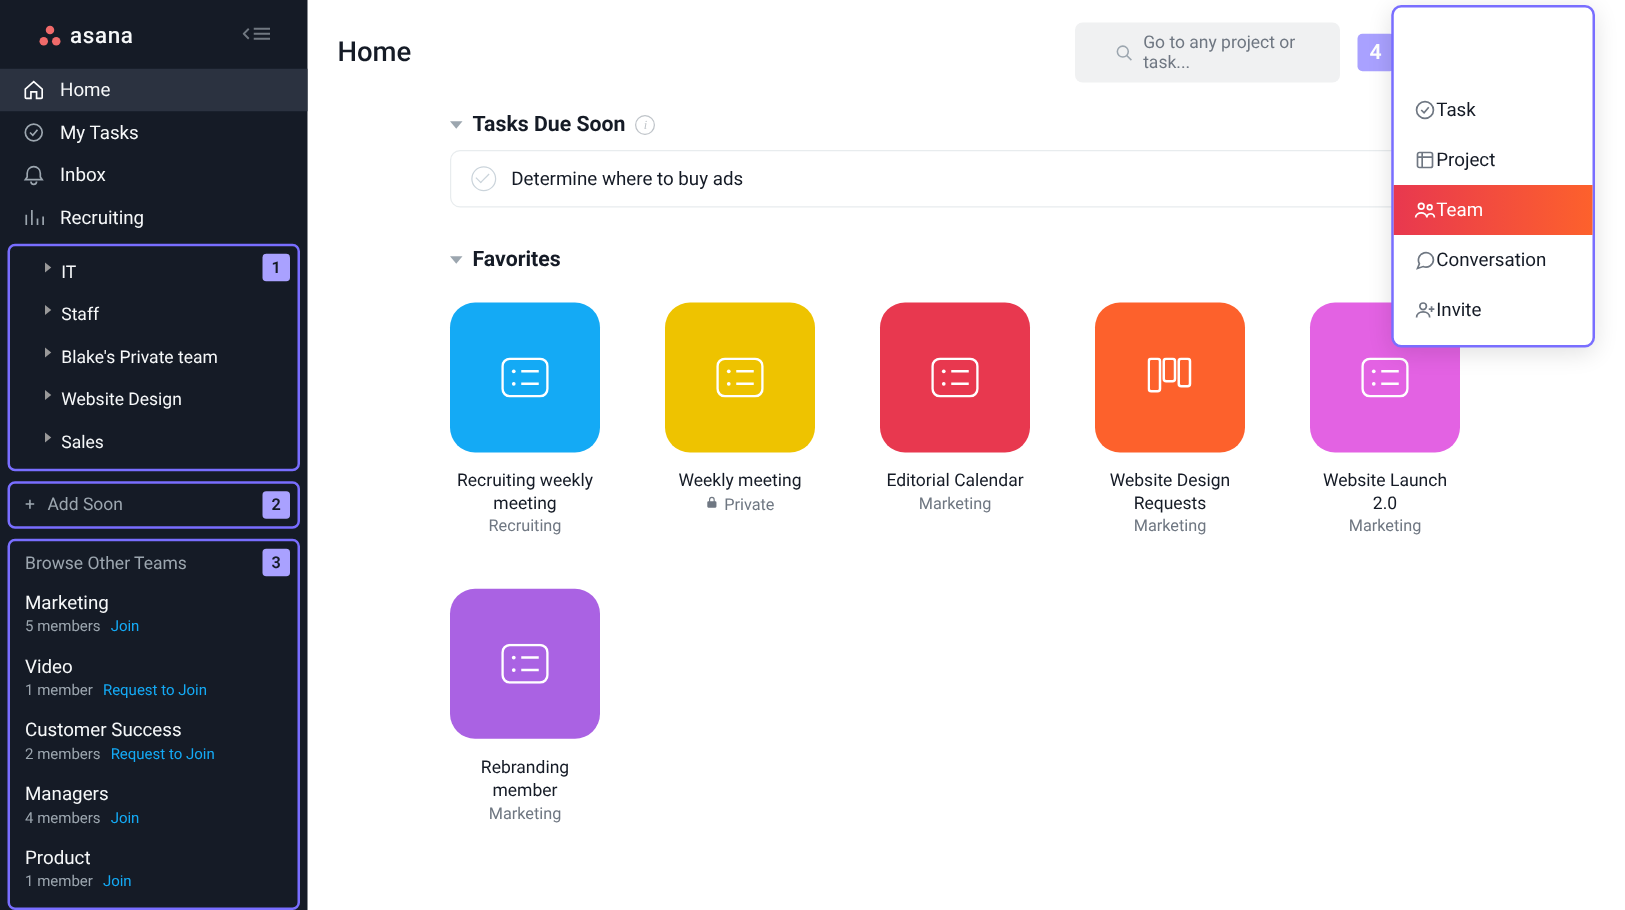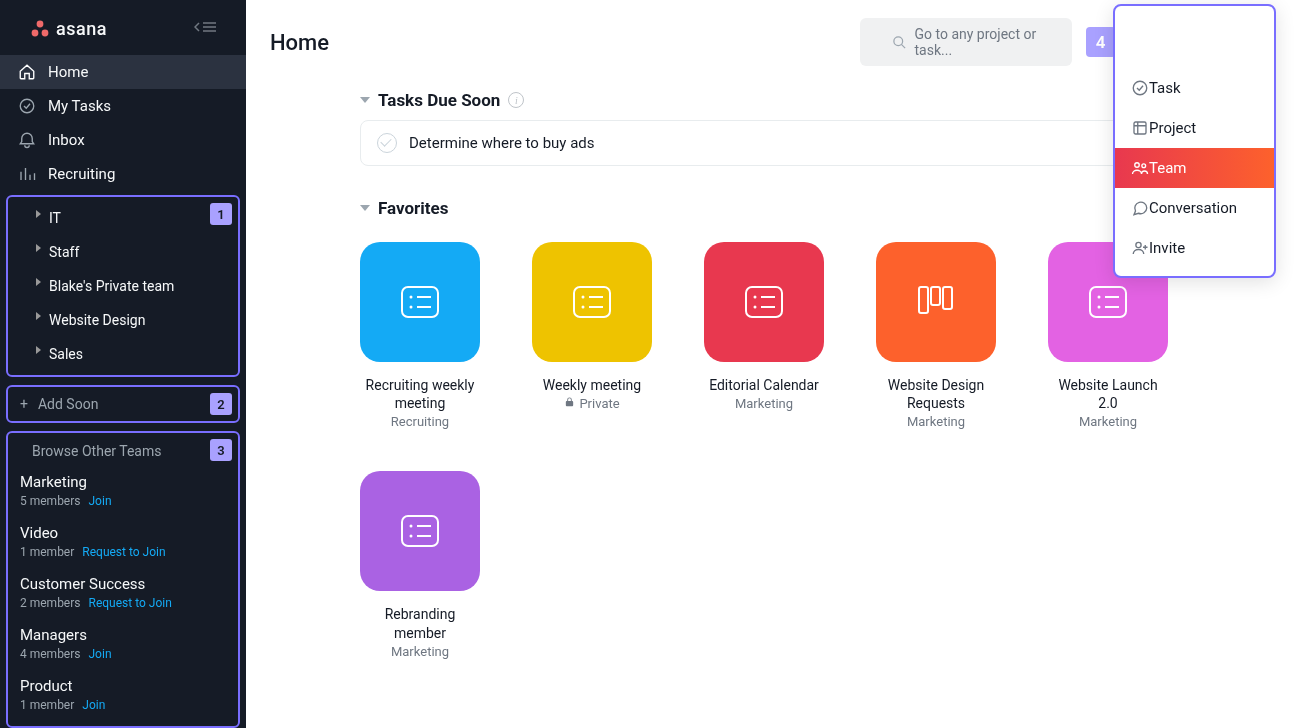--- a/index.html
+++ b/index.html
@@ -19,21 +19,21 @@
 .nav-label{font-size:15px}
 
 .teams{border:2px solid #796eff;border-radius:6px;margin:4px 6px 4px 6px;position:relative;padding:4px 0}
 .callout-badge{position:absolute;right:6px;top:6px;width:22px;height:22px;background:#a9a1ff;color:#151b26;font-weight:600;font-size:13px;display:flex;align-items:center;justify-content:center;border-radius:3px}
 .team-row{display:flex;align-items:flex-start;gap:8px;padding:9px 28px;cursor:pointer}
 .team-caret{width:0;height:0;border-top:4px solid transparent;border-bottom:4px solid transparent;border-left:5px solid #999}
 .addteam-wrap{border:2px solid #796eff;border-radius:6px;margin:4px 6px;position:relative}
 .addteam{display:flex;align-items:center;gap:10px;padding:9px 12px;color:#9ca6af;cursor:pointer}
 .plus{font-size:14px}
 .browse-wrap{border:2px solid #796eff;border-radius:6px;margin:4px 6px 0;position:relative;flex:1;overflow:hidden}
-.browse-hdr{padding:10px 24px 8px;color:#9ca6af;font-size:14px}
+.browse-hdr{padding:10px 12px 8px;color:#9ca6af;font-size:14px}
 .btw-item{padding:6px 12px 10px}
 .btw-name{font-size:15px;margin-bottom:3px}
 .btw-meta{font-size:12px}
 .btw-members{color:#9ca6af}
 .btw-action{color:#14aaf5;margin-left:8px;cursor:pointer}
 
 
 .main{flex:1;display:flex;flex-direction:column;position:relative}
 .header{display:flex;align-items:center;padding:18px 24px 12px;gap:14px}
 .page-title{font-size:22px;font-weight:500}

